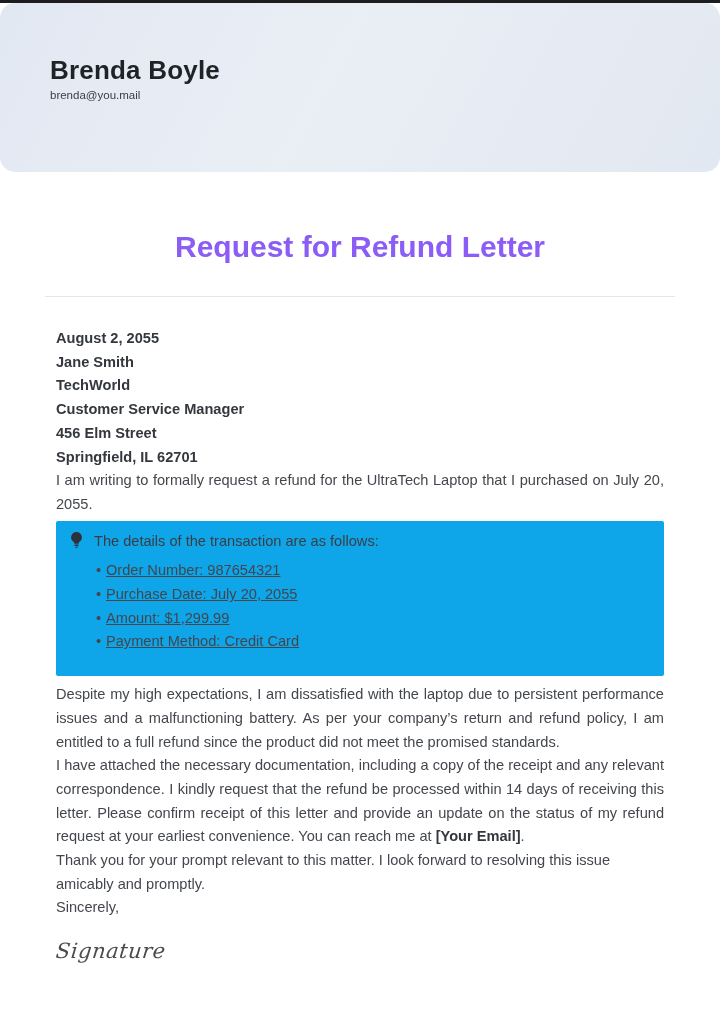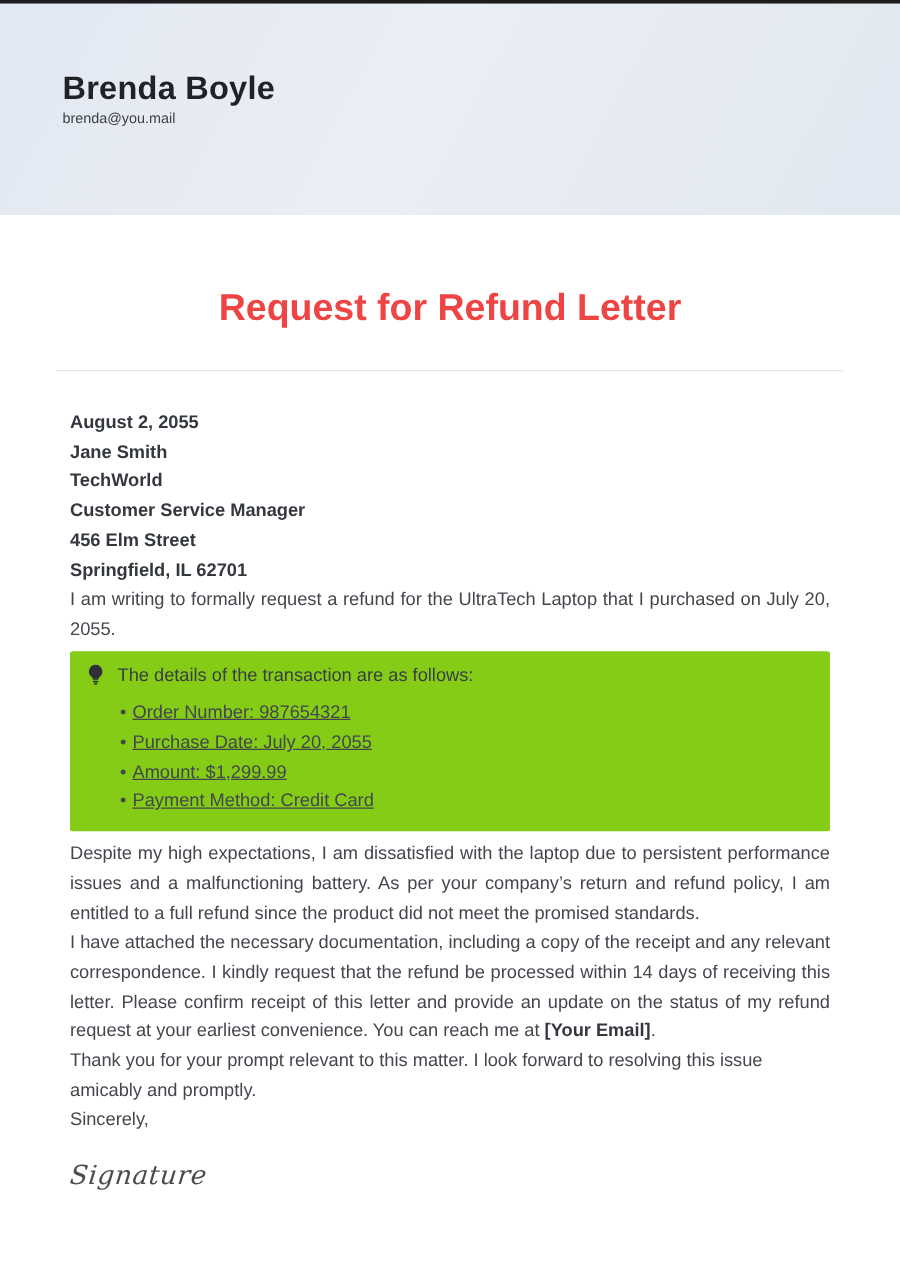--- a/index.html
+++ b/index.html
@@ -11,58 +11,59 @@
     overflow: hidden;
   }
   .page { width: 720px; height: 1019px; background: #ffffff; }
 
   .top-bar { height: 3px; background: #1d1d1f; }
 
   .hero {
     height: 169px;
     background: linear-gradient(118deg, #e2e8f2 0%, #eaeef5 45%, #e2e8f1 100%);
     padding: 53px 0 0 50px;
+    border-radius: 15px;
   }
   .hero h1 {
     margin: 0;
     font-size: 26px; line-height: 28px;
     font-weight: 700; color: #1f2226;
     letter-spacing: 0.2px;
   }
   .hero .email {
     margin-top: 5px;
     font-size: 11.5px; color: #3c4046;
   }
 
   .title {
     margin: 58px 0 0;
     text-align: center;
     font-size: 30px; line-height: 34px;
-    font-weight: 700; color: #ef4444;
+    font-weight: 700; color: #8b5cf6;
   }
   .divider {
     border: none;
     border-top: 1px solid #e7e7e9;
     margin: 32px 45px 0;
   }
 
   .letter {
     margin: 30px 56px 0;
     font-size: 14.6px; line-height: 23.7px;
     color: #43474d;
   }
   .line, .para { margin: 0; }
   .bold, strong { font-weight: 700; color: #34383e; }
   .justify { text-align: justify; }
 
   .callout {
-    background: #84cc16;
+    background: #0ea5e9;
     border-radius: 2px;
     margin: 4px 0 7px;
-    padding: 9px 20px 11px 14px;
+    padding: 9px 20px 22px 14px;
   }
   .callout-head {
     display: flex; align-items: center; gap: 11px;
     color: #3a3e44;
   }
   .bulb { display: inline-flex; flex: 0 0 auto; margin-top: -2px; }
   .callout ul {
     list-style: none;
     margin: 6px 0 0;
     padding: 0 0 0 36px;

